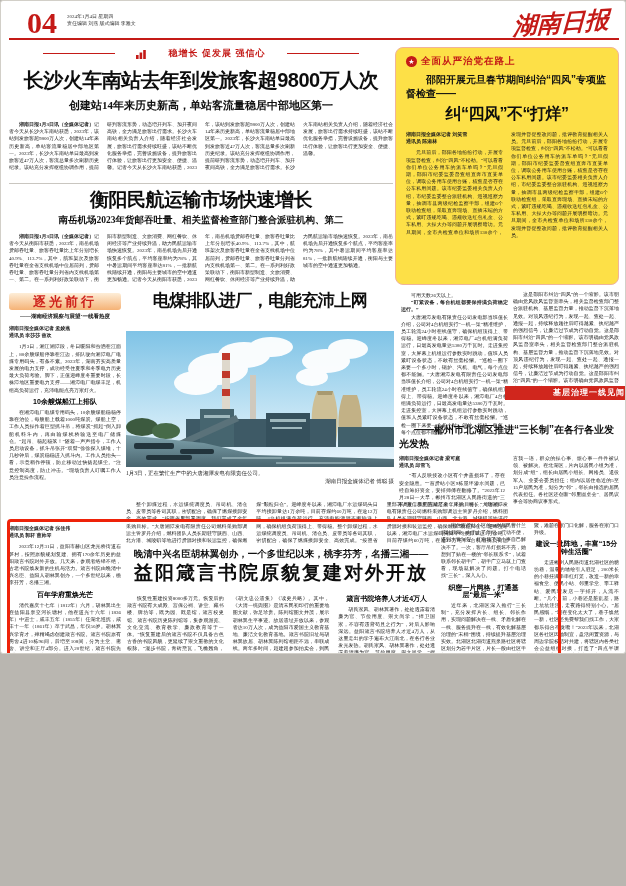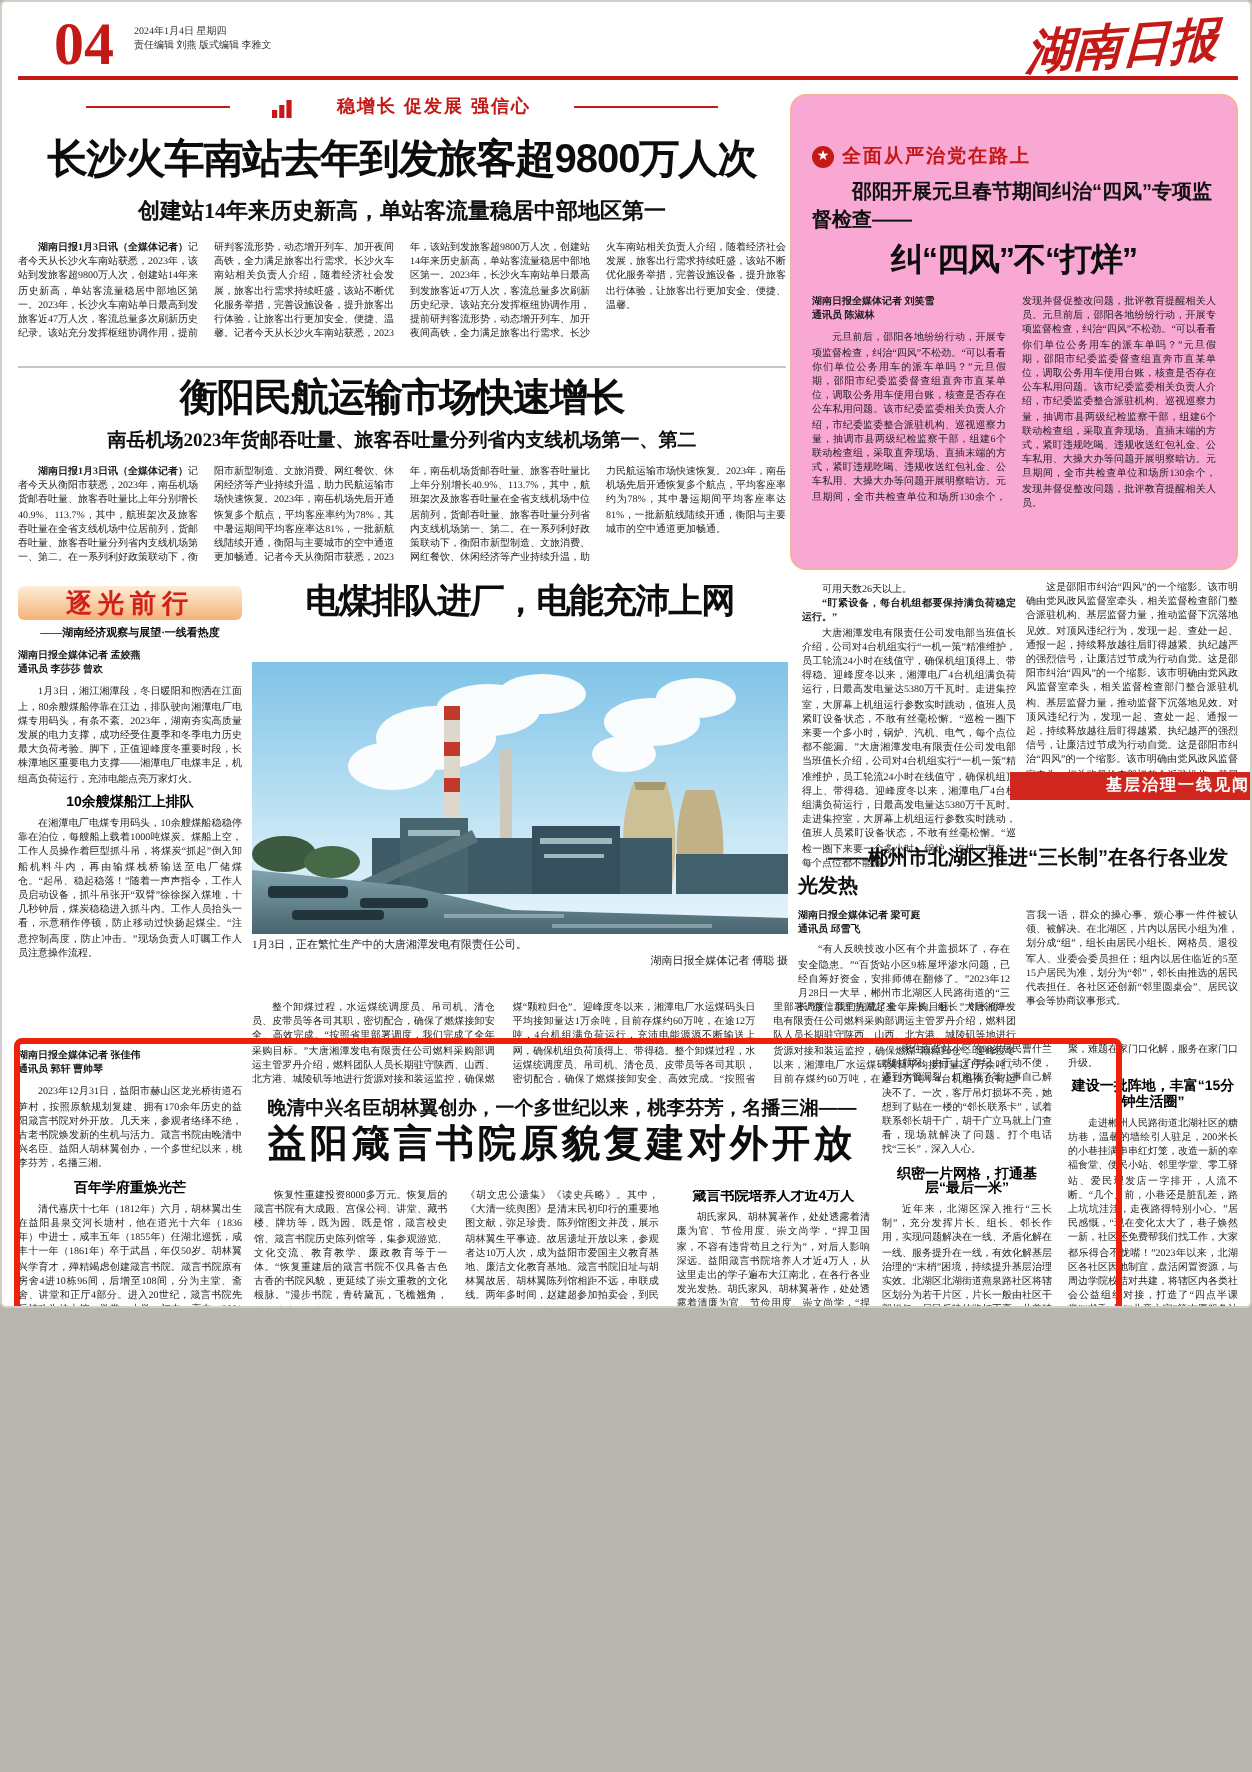--- a/index.html
+++ b/index.html
@@ -27,21 +27,21 @@
   .cols4{column-count:4;column-gap:8px;}
   .ksub{font-size:7px;font-weight:bold;text-align:center;margin:4px 0;font-family:"Liberation Sans",sans-serif;
         text-indent:0;color:#000;}
   
   .kickrow{display:flex;align-items:center;justify-content:center;gap:21px;}
   .kline{height:1px;background:#c41a17;width:72px;}
   .klabel{font-size:9px;font-weight:bold;color:#c41a17;font-family:"Liberation Sans",sans-serif;letter-spacing:1px;}
   .emblem{width:11px;height:11px;border-radius:50%;background:#c41a17;color:#fff;font-size:7px;line-height:11px;
         text-align:center;font-family:"Liberation Sans",sans-serif;}
   
-  .party-box{border:1px solid #f0b49a;border-radius:8px;box-sizing:border-box;padding:24px 10px;background:#f9a8d4;}
+  .party-box{border:1px solid #f0b49a;border-radius:8px;box-sizing:border-box;padding:7px 10px;background:#fde047;}
   .col-banner{background:linear-gradient(180deg,#fdeed8,#f5b276);border-radius:3px;color:#cf221b;font-weight:bold;
         font-size:13px;letter-spacing:3px;text-align:center;line-height:17px;font-family:"Liberation Sans",sans-serif;}
   .flag-banner{background:#d0261d;color:#fff;font-size:8px;font-weight:bold;line-height:14px;padding-left:8px;
         font-family:"Liberation Sans",sans-serif;letter-spacing:1px;
         clip-path:polygon(0 0,100% 0,93% 50%,100% 100%,0 100%);}
   .annot{border:3px solid #ee2209;border-radius:4px;pointer-events:none;z-index:50;}
   .divider{background:#c9c6c0;height:1px;}
   
   .nh-logo{text-align:center;z-index:60;}
   .nh-cn{font-size:42px;font-weight:bold;font-style:italic;color:#c32017;transform:rotate(-5deg);line-height:44px;
@@ -78,21 +78,21 @@
     </div>
     <div class="hl" style="font-size:20px;line-height:26px;margin-top:7px;">长沙火车南站去年到发旅客超9800万人次</div>
     <div class="sub" style="font-size:11px;margin-top:5px;">创建站14年来历史新高，单站客流量稳居中部地区第一</div>
     <div class="micro cols4" style="height:60px;margin-top:8px;">
       <p><b>湖南日报1月3日讯（全媒体记者）</b><span>记者今天从长沙火车南站获悉，2023年，该站到发旅客超9800万人次，创建站14年来历史新高，单站客流量稳居中部地区第一。2023年，长沙火车南站单日最高到发旅客近47万人次，客流总量多次刷新历史纪录。该站充分发挥枢纽协调作用，提前研判客流形势，动态增开列车、加开夜间高铁，全力满足旅客出行需求。长沙火车南站相关负责人介绍，随着经济社会发展，旅客出行需求持续旺盛，该站不断优化服务举措，完善设施设备，提升旅客出行体验，让旅客出行更加安全、便捷、温馨。记者今天从长沙火车南站获悉，2023年，该站到发旅客超9800万人次，创建站14年来历史新高，单站客流量稳居中部地区第一。2023年，长沙火车南站单日最高到发旅客近47万人次，客流总量多次刷新历史纪录。该站充分发挥枢纽协调作用，提前研判客流形势，动态增开列车、加开夜间高铁，全力满足旅客出行需求。长沙火车南站相关负责人介绍，随着经济社会发展，旅客出行需求持续旺盛，该站不断优化服务举措，完善设施设备，提升旅客出行体验，让旅客出行更加安全、便捷、温馨。</span></p>
     </div>
   </div>
   <div class="ab divider" style="left:8px;top:182px;width:384px;"></div>
   <div class="ab" style="left:8px;top:186px;width:384px;">
     <div class="hl" style="font-size:19px;line-height:25px;">衡阳民航运输市场快速增长</div>
-    <div class="sub" style="font-size:9.5px;margin-top:2px;">南岳机场2023年货邮吞吐量、旅客吞吐量分列省内支线机场第一、第二</div>
+    <div class="sub" style="font-size:9.5px;margin-top:2px;">南岳机场2023年货邮吞吐量、相关监督检查部门整合派驻机构、第二</div>
     <div class="micro cols4" style="height:52px;margin-top:6px;">
       <p><b>湖南日报1月3日讯（全媒体记者）</b><span>记者今天从衡阳市获悉，2023年，南岳机场货邮吞吐量、旅客吞吐量比上年分别增长40.9%、113.7%，其中，航班架次及旅客吞吐量在全省支线机场中位居前列，货邮吞吐量、旅客吞吐量分列省内支线机场第一、第二。在一系列利好政策联动下，衡阳市新型制造、文旅消费、网红餐饮、休闲经济等产业持续升温，助力民航运输市场快速恢复。2023年，南岳机场先后开通恢复多个航点，平均客座率约为78%，其中暑运期间平均客座率达81%，一批新航线陆续开通，衡阳与主要城市的空中通道更加畅通。记者今天从衡阳市获悉，2023年，南岳机场货邮吞吐量、旅客吞吐量比上年分别增长40.9%、113.7%，其中，航班架次及旅客吞吐量在全省支线机场中位居前列，货邮吞吐量、旅客吞吐量分列省内支线机场第一、第二。在一系列利好政策联动下，衡阳市新型制造、文旅消费、网红餐饮、休闲经济等产业持续升温，助力民航运输市场快速恢复。2023年，南岳机场先后开通恢复多个航点，平均客座率约为78%，其中暑运期间平均客座率达81%，一批新航线陆续开通，衡阳与主要城市的空中通道更加畅通。</span></p>
     </div>
   </div>
 
   <div class="ab party-box" style="left:394px;top:46px;width:224px;height:238px;">
     <div class="kickrow" style="justify-content:flex-start;gap:4px;">
       <div class="emblem">★</div>
       <span class="klabel" style="font-size:9.5px;">全面从严治党在路上</span>
     </div>

